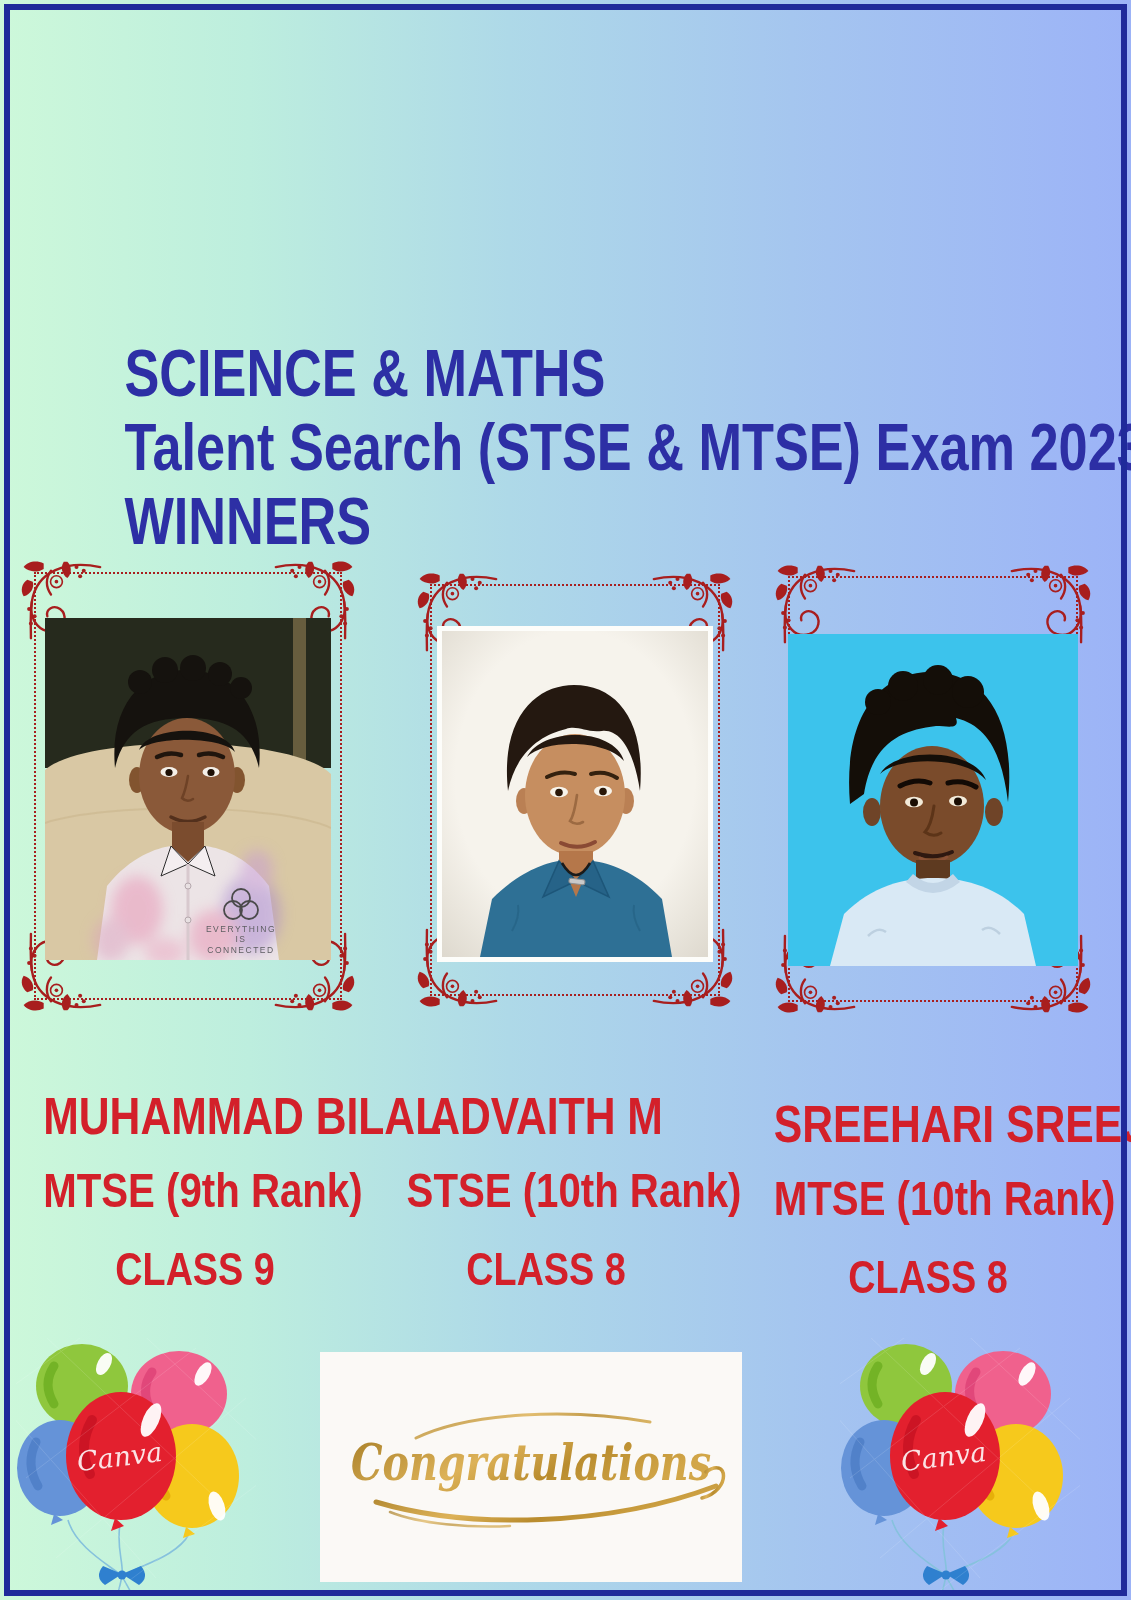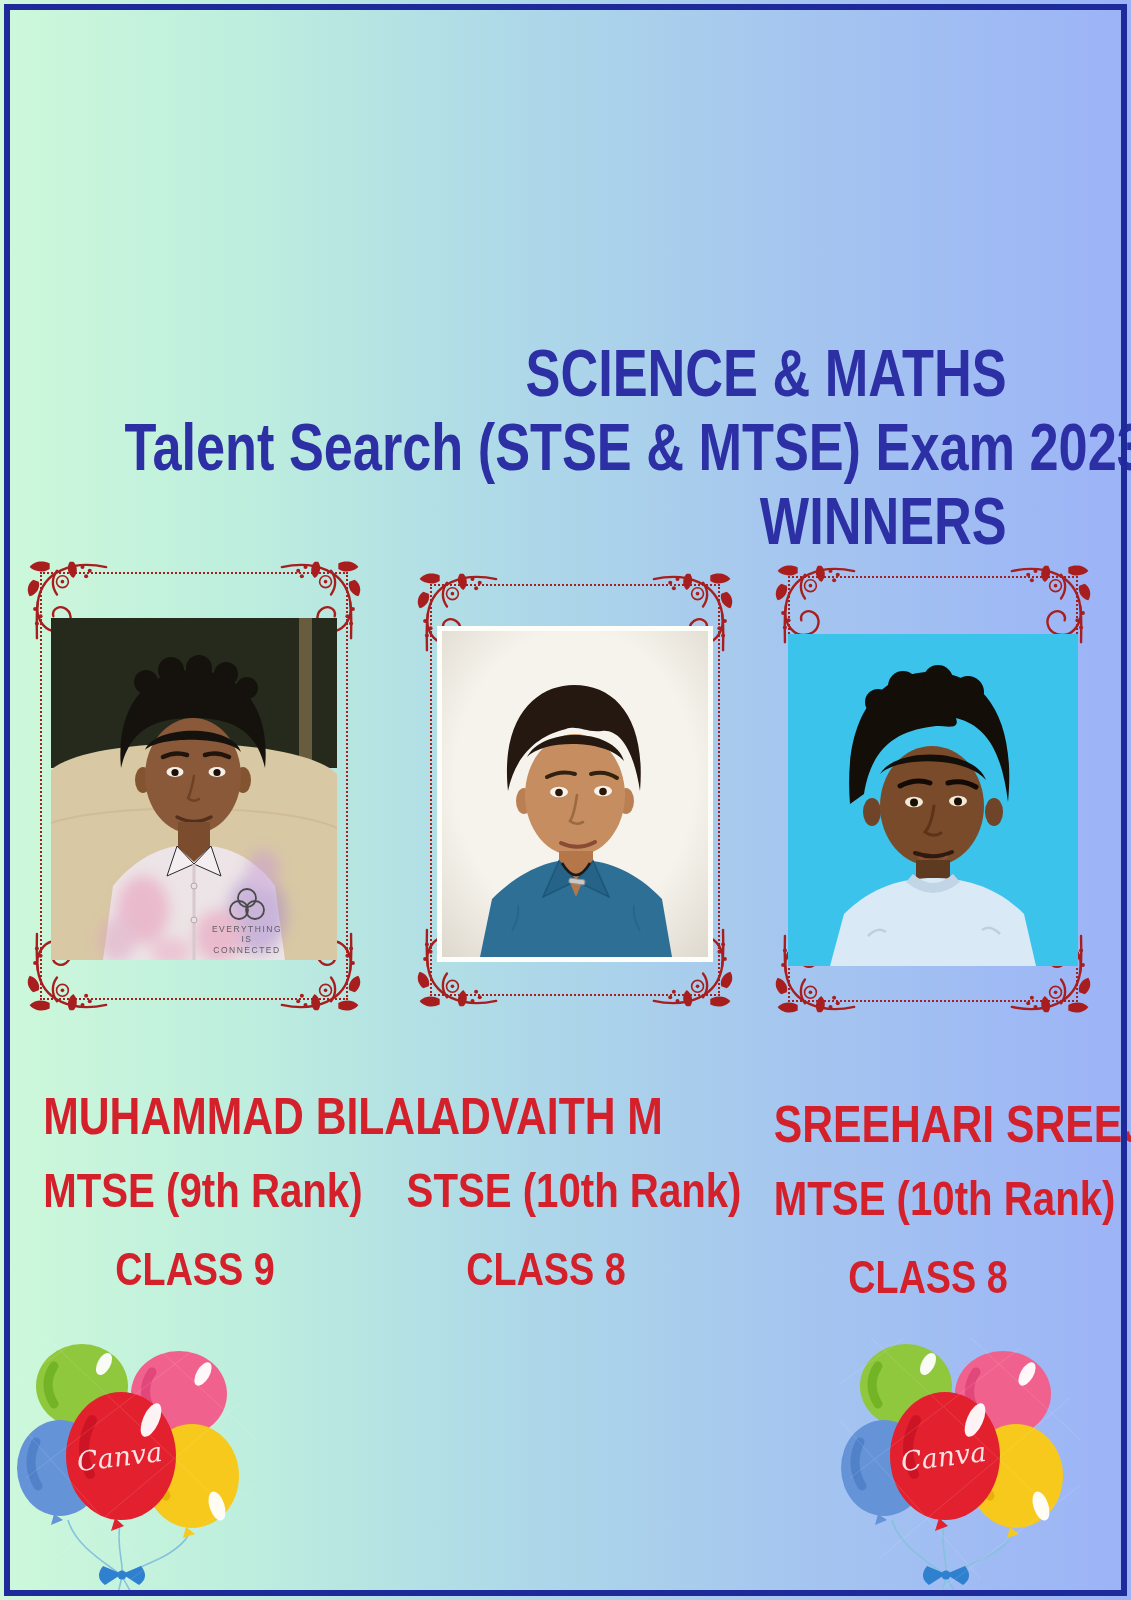--- a/index.html
+++ b/index.html
@@ -13,26 +13,26 @@
   }
   .border-overlay{
     position:absolute;inset:4px;
     border:6px solid #1f2a9a;
     pointer-events:none;z-index:60;
   }
   
   .title{position:absolute;left:0;right:0;top:72px;text-align:center;
          color:#d01f27;font-family:"DejaVu Serif", serif;font-weight:bold;z-index:5;}
   .t-line{font-size:112px;line-height:110px;transform:scaleX(.80);letter-spacing:1px;}
-  .subtitle{position:absolute;left:0;right:0;top:336px;text-align:right;
+  .subtitle{position:absolute;left:0;right:0;top:336px;text-align:left;
             color:#2d2fa5;font-weight:bold;z-index:5;}
   .s-line{font-size:67px;line-height:74px;transform:scaleX(.78);white-space:nowrap;}
   
   .wframe{position:absolute;z-index:4;}
-  .wf1{left:28px;top:560px;width:332px;height:452px;text-align:right;}
+  .wf1{left:22px;top:560px;width:332px;height:452px;text-align:right;}
   .wf2{left:418px;top:572px;width:314px;height:436px;}
   .wf3{left:776px;top:564px;width:314px;height:450px;}
   .dotted{position:absolute;inset:12px;border:2px dotted #a81e1e;}
   .orn{position:absolute;width:82px;height:82px;}
   .orn.tl{left:-2px;top:-2px;}
   .orn.tr{right:-2px;top:-2px;transform:scaleX(-1);}
   .orn.bl{left:-2px;bottom:-2px;transform:scaleY(-1);}
   .orn.br{right:-2px;bottom:-2px;transform:scale(-1,-1);}
   .photo{position:absolute;left:50%;transform:translateX(-50%);display:block;}
   .wf1 .photo{top:58px;}
@@ -302,15 +302,32 @@
     <div class="cap-class">CLASS 8</div>
   </div>
 
   <svg class="balloons left" viewBox="0 0 240 258">
     <use href="#balloons"></use>
   </svg>
   <svg class="balloons right" viewBox="0 0 240 258">
     <use href="#balloons"></use>
   </svg>
 
+  <div class="congrats">
+    <svg width="422" height="230" viewBox="0 0 422 230">
+      <defs>
+        <linearGradient id="gold" x1="0" y1="0" x2="1" y2="0.3">
+          <stop offset="0" stop-color="#a87f28"></stop>
+          <stop offset="0.45" stop-color="#ddb258"></stop>
+          <stop offset="0.7" stop-color="#b98c2e"></stop>
+          <stop offset="1" stop-color="#d2a648"></stop>
+        </linearGradient>
+      </defs>
+      <path d="M96,86 C150,60 250,56 330,70" stroke="url(#gold)" stroke-width="3" fill="none" stroke-linecap="round" opacity=".85"></path>
+      <text x="211" y="128" text-anchor="middle" font-family="DejaVu Serif, serif" font-style="italic" font-weight="bold" font-size="50" fill="url(#gold)" textLength="360" lengthAdjust="spacingAndGlyphs">Congratulations</text>
+      <path d="M56,150 C150,178 290,174 396,134" stroke="url(#gold)" stroke-width="5" fill="none" stroke-linecap="round"></path>
+      <path d="M386,120 C408,104 412,138 382,146" stroke="url(#gold)" stroke-width="3.5" fill="none" stroke-linecap="round"></path>
+      <path d="M70,160 C100,172 150,176 190,174" stroke="url(#gold)" stroke-width="2.5" fill="none" stroke-linecap="round" opacity=".7"></path>
+    </svg>
+  </div>
 
   <div class="border-overlay"></div>
 </div>
 
 </body></html>

